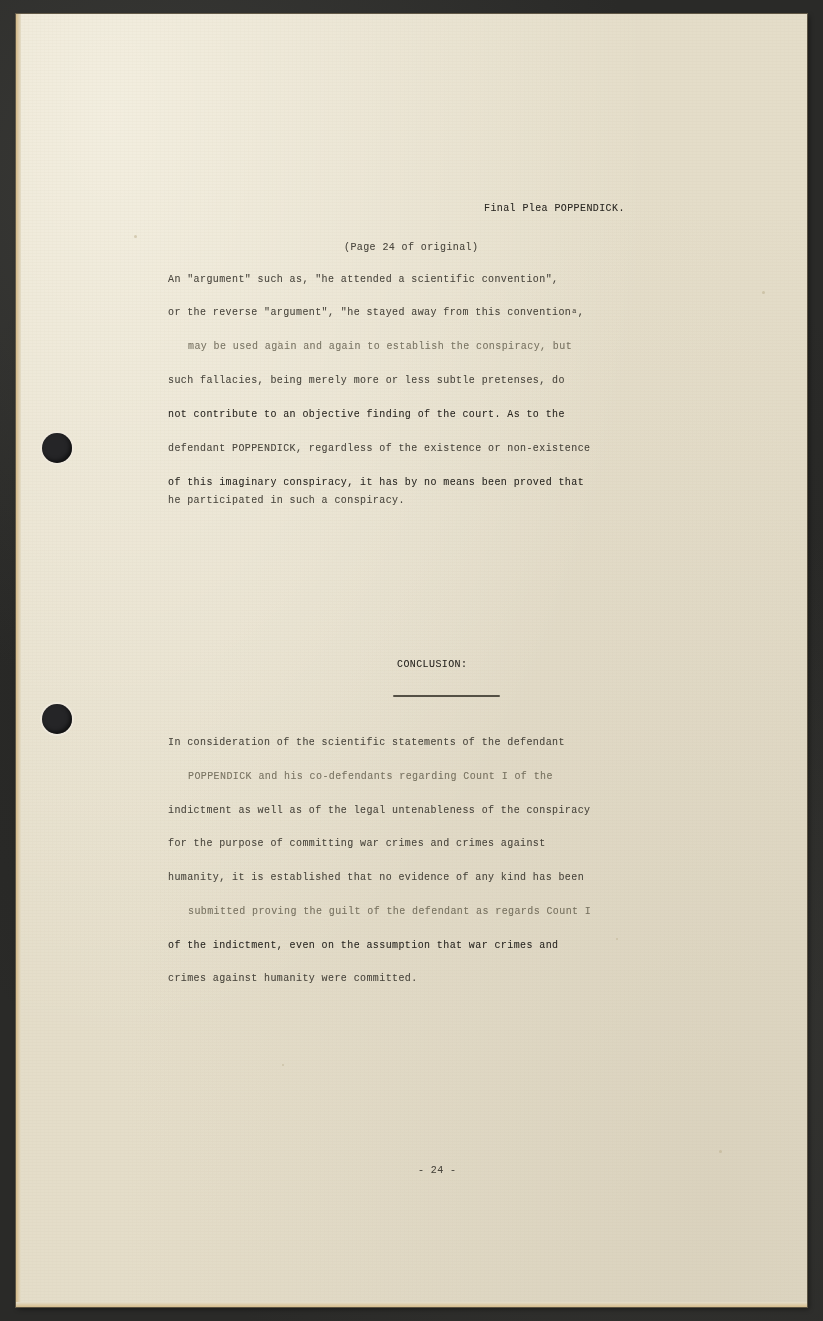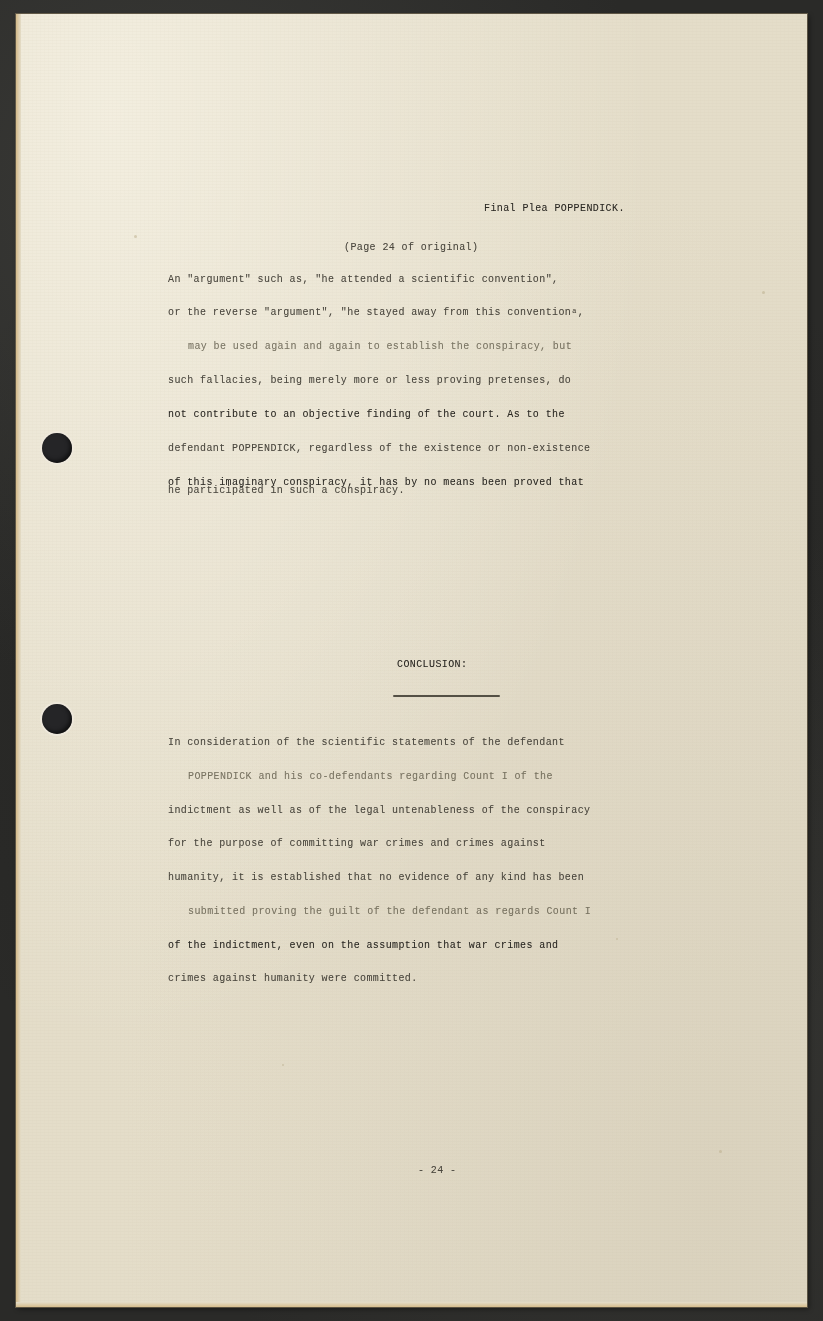--- a/index.html
+++ b/index.html
@@ -149,25 +149,25 @@
 
     <div class="doc-body">
 
       <div class="line ink-dark" style="left:468px; top:190px;">Final Plea POPPENDICK.</div>
 
       <div class="line ink-mid" style="left:328px; top:229px;">(Page 24 of original)</div>
 
       <div class="line ink-mid" style="left:152px; top:261px;">An "argument" such as, "he attended a scientific convention",</div>
       <div class="line ink-mid" style="left:152px; top:294px;">or the reverse "argument", "he stayed away from this conventionᵃ,</div>
       <div class="line ink-light" style="left:152px; top:328px;">may be used again and again to establish the conspiracy, but</div>
-      <div class="line ink-mid" style="left:152px; top:362px;">such fallacies, being merely more or less proving pretenses, do</div>
+      <div class="line ink-mid" style="left:152px; top:362px;">such fallacies, being merely more or less subtle pretenses, do</div>
       <div class="line ink-dark" style="left:152px; top:396px;">not contribute to an objective finding of the court. As to the</div>
       <div class="line ink-mid" style="left:152px; top:430px;">defendant POPPENDICK, regardless of the existence or non-existence</div>
       <div class="line ink-dark" style="left:152px; top:464px;">of this imaginary conspiracy, it has by no means been proved that</div>
-      <div class="line ink-mid" style="left:152px; top:472px;">he participated in such a conspiracy.</div>
+      <div class="line ink-mid" style="left:152px; top:482px;">he participated in such a conspiracy.</div>
 
       <div class="line ink-dark" style="left:381px; top:646px;">CONCLUSION:</div>
       <div class="heading-underline" style="left:377px; top:681px; width:107px;"></div>
 
       <div class="line ink-mid" style="left:152px; top:724px;">In consideration of the scientific statements of the defendant</div>
       <div class="line ink-light" style="left:152px; top:758px;">POPPENDICK and his co-defendants regarding Count I of the</div>
       <div class="line ink-mid" style="left:152px; top:792px;">indictment as well as of the legal untenableness of the conspiracy</div>
       <div class="line ink-mid" style="left:152px; top:825px;font-family:Liberation Mono, monospace;">for the purpose of committing war crimes and crimes against</div>
       <div class="line ink-mid" style="left:152px; top:859px;">humanity, it is established that no evidence of any kind has been</div>
       <div class="line ink-light" style="left:152px; top:893px;text-align:right;">submitted proving the guilt of the defendant as regards Count I</div>

